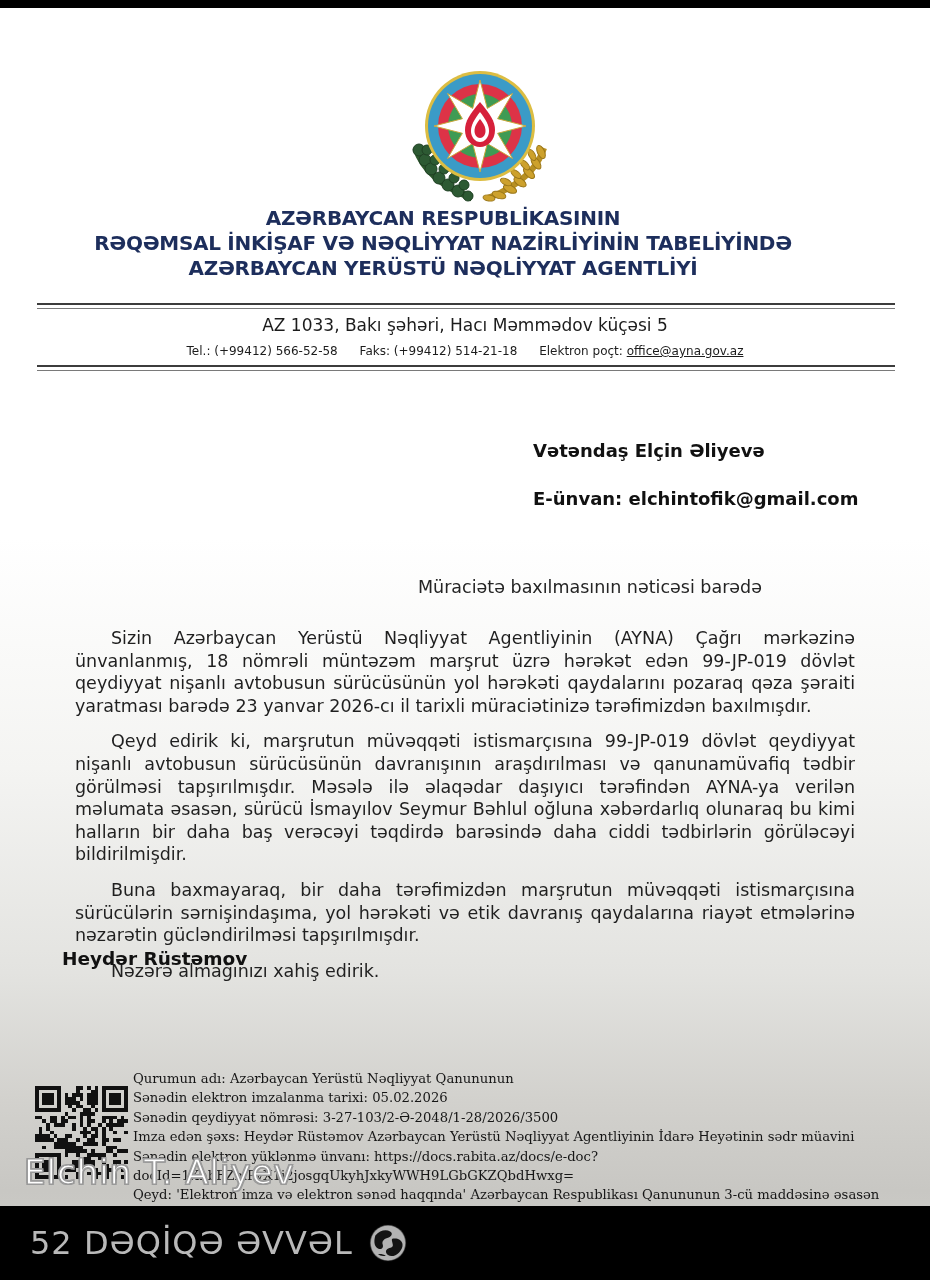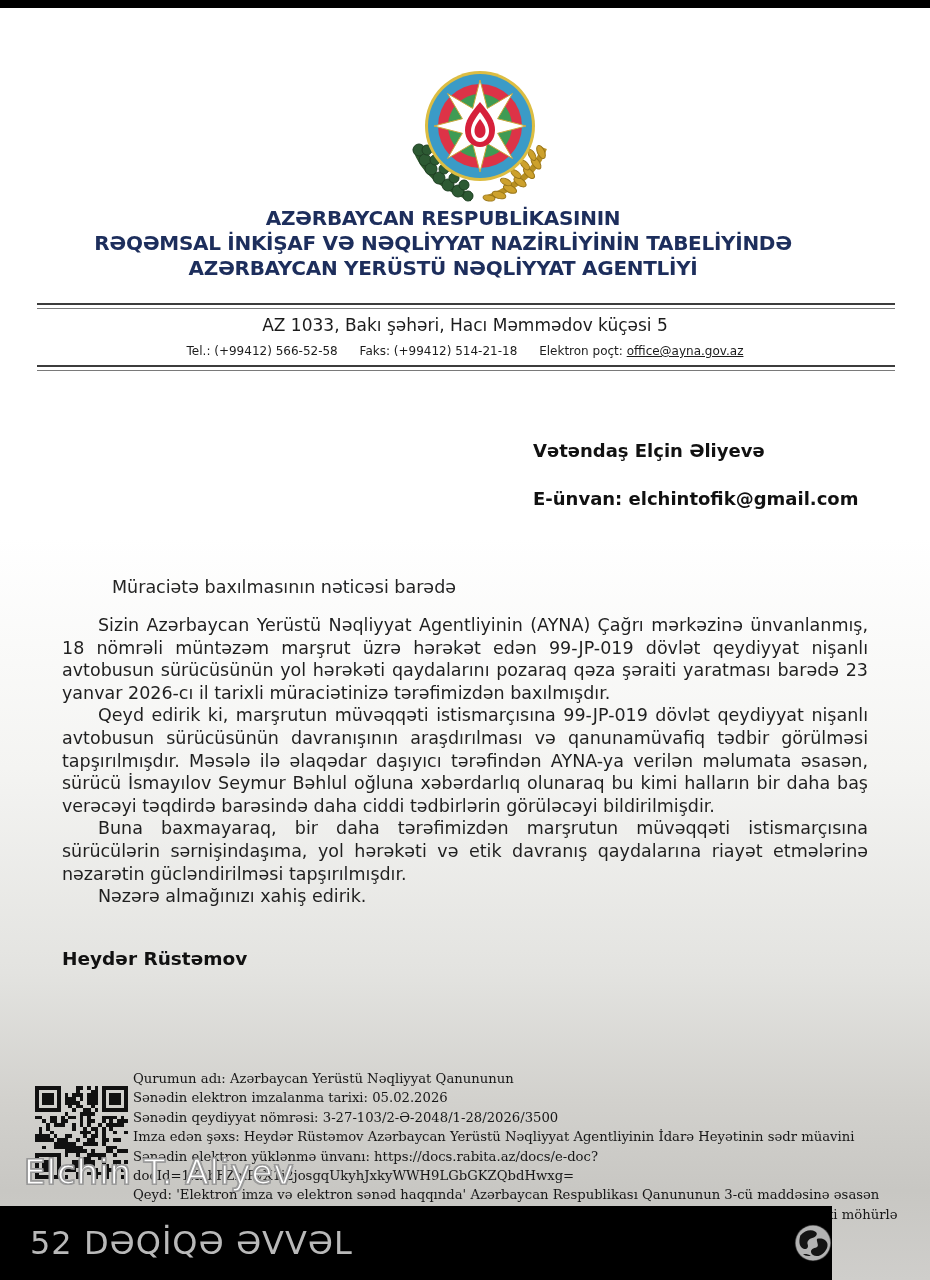--- a/index.html
+++ b/index.html
@@ -2,40 +2,40 @@
 <html><head>
 <meta charset="utf-8">
 <style>
   html,body{margin:0;padding:0;}
   #page{
     position:relative; width:930px; height:1280px; overflow:hidden;
     font-family:"DejaVu Sans",sans-serif;
     background:linear-gradient(180deg,#ffffff 0%,#ffffff 42%,#f4f4f2 60%,#e3e3e0 76%,#d2d1cd 86%,#c8c7c3 93%,#cfcecb 100%);
   }
   .topbar{position:absolute;left:0;top:0;width:930px;height:8px;background:#000;}
-  .bottombar{position:absolute;left:0;top:1206px;width:832px;height:74px;background:#000;display:flex;align-items:center;justify-content:space-between;}
+  .bottombar{position:absolute;left:0;top:1206px;width:930px;height:74px;background:#000;display:flex;align-items:center;}
   .timestamp{margin-left:30px;font-size:32px;color:#b9b9b9;letter-spacing:1px;}
   .globe{margin-left:16px;width:38px;height:38px;}
   .emblem{position:absolute;left:398px;top:56px;width:164px;height:148px;}
   .hdr{position:absolute;left:0;top:206px;width:826px;text-align:center;padding-left:60px;box-sizing:border-box;
        color:#1d2e5c;font-weight:bold;font-size:20px;line-height:25px;letter-spacing:-0.3px;}
   .rule{position:absolute;left:37px;width:858px;height:3px;border-top:2px solid #3c3c3c;border-bottom:1px solid #7a7a7a;}
   .rule1{top:303px;} .rule2{top:365px;}
   .contact{position:absolute;left:0;top:313px;width:930px;text-align:center;color:#1c1c1c;}
   .contact .addr{font-size:17px;line-height:24px;}
   .contact .telrow{font-size:12px;line-height:24px;margin-top:2px;}
   .contact .seg{margin:0 9px;}
   .contact a{color:#1c1c1c;}
   .recipient{position:absolute;left:533px;top:440px;color:#111;font-weight:bold;font-size:18px;line-height:21px;}
   .recipient .rmail{margin-top:27px;text-align:right;}
-  .subject{position:absolute;left:0;top:577px;width:762px;text-align:left;padding-left:112px;box-sizing:border-box;
+  .subject{position:absolute;left:0;top:577px;width:762px;text-align:right;padding-left:112px;box-sizing:border-box;
            font-size:17.5px;color:#242424;}
   .bodytext{position:absolute;left:62px;top:614px;width:806px;color:#1f1f1f;
             font-size:17.5px;line-height:22.6px;text-align:justify;}
-  .bodytext p{margin:0;text-indent:36px;}
+  .bodytext p{margin:13px;text-indent:36px;}
   .sigrow{position:absolute;left:62px;top:948px;width:806px;display:flex;justify-content:space-between;
           font-weight:bold;font-size:18.5px;color:#111;}
   .sigrow .sigtitle{margin-left:53px;}
   .qr{position:absolute;left:35px;top:1086px;width:93px;height:93px;}
   .meta{position:absolute;left:133px;top:1069px;width:780px;color:#161616;
         font-family:"DejaVu Serif",serif;font-size:13.2px;line-height:19.4px;}
   .watermark{
     position:absolute;left:24px;top:1152px;font-size:34px;letter-spacing:1px;color:#ffffff;
     -webkit-text-stroke:1.2px #999;
     text-shadow:1px 1px 0 #9a9a9a,-1px -1px 0 #9a9a9a,1px -1px 0 #9a9a9a,-1px 1px 0 #9a9a9a;

